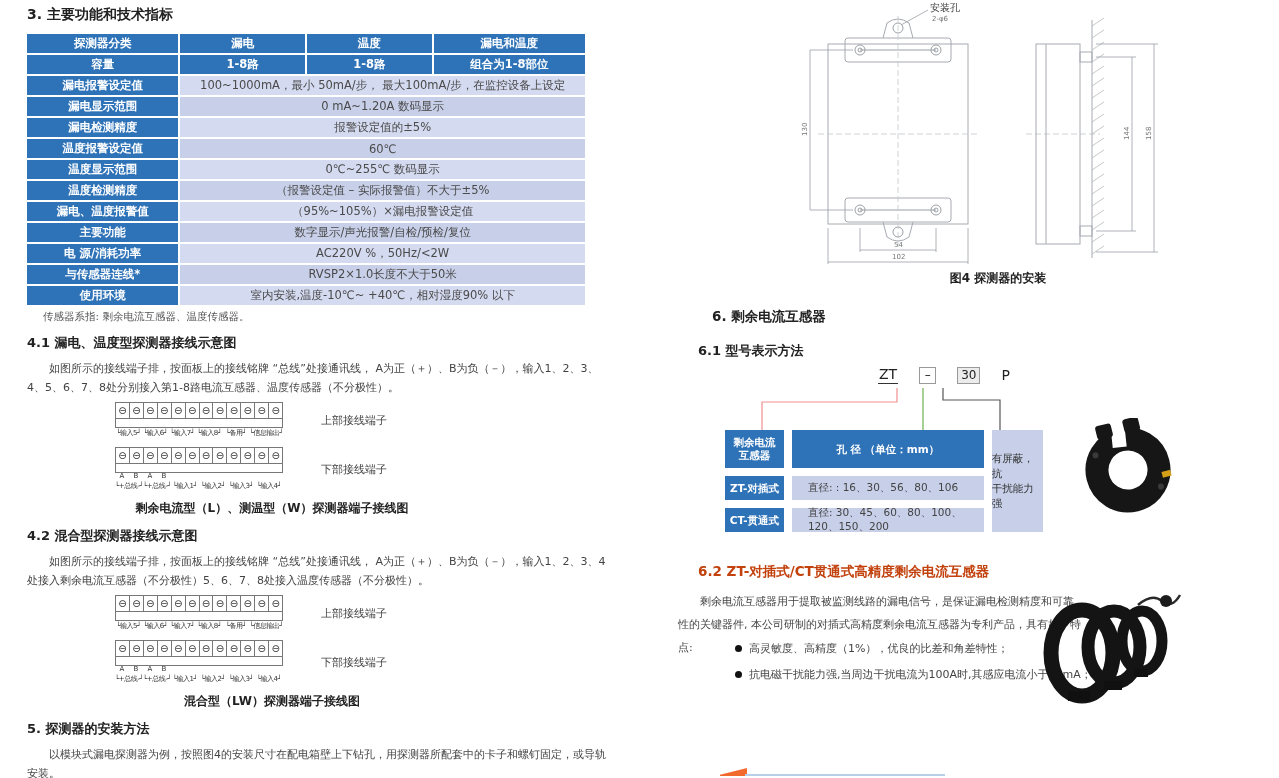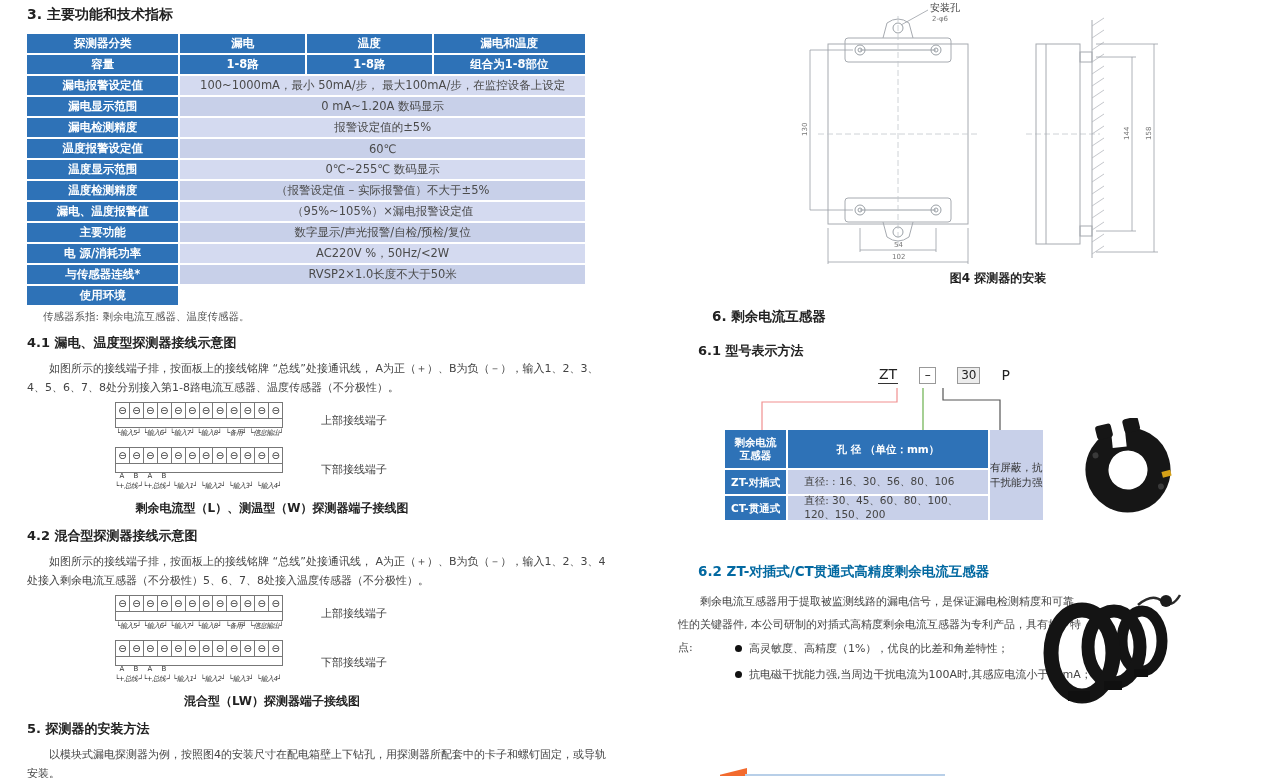--- a/index.html
+++ b/index.html
@@ -24,47 +24,47 @@
   .strip{width:168px;}
   .cells{display:flex;}
   .tcell{flex:1;height:15px;border:1px solid #777;margin-left:-1px;background:#fff;
          display:flex;align-items:center;justify-content:center;font-size:10px;color:#333;}
   .cells .tcell:first-child{margin-left:0;}
   .strip-body{height:8px;border:1px solid #777;border-top:none;background:#fff;}
   .abrow{position:relative;height:8px;}
   .ab{position:absolute;top:-1px;font-size:7px;color:#333;transform:translateX(-50%);}
   .glabels{display:flex;}
   .glabel{flex:1;text-align:center;font-size:7px;letter-spacing:-0.5px;color:#333;
-          white-space:nowrap;overflow:visible;font-style:italic;}
+          white-space:nowrap;overflow:visible;}
   .strip-side-label{font-size:11px;color:#444;margin-left:38px;white-space:nowrap;}
   .diag-caption{font-size:12px;font-weight:bold;color:#222;text-align:center;
                 width:460px;margin:3px 0 0 15px;}
   
   .abs{position:absolute;}
   .fig4-caption{left:868px;top:270px;width:260px;text-align:center;
                 font-size:12px;font-weight:bold;color:#222;}
   .h6{left:712px;top:308px;font-size:13.5px;font-weight:bold;color:#222;}
   .h61{left:698px;top:342px;font-size:13px;font-weight:bold;color:#222;}
   .model{left:878px;top:366px;display:flex;align-items:center;gap:21px;
          font-size:14px;font-weight:normal;color:#222;}
   .model .zt{border-bottom:1.5px solid #333;padding:0 1px 1px 1px;}
   .model .dash{border:1px solid #999;width:15px;height:15px;display:flex;
                align-items:center;justify-content:center;font-size:12px;}
   .model .num{border:1px solid #999;background:#ececec;padding:0 3px;height:15px;
               display:flex;align-items:center;font-size:12px;}
   
   .ct-table{left:725px;top:430px;display:grid;width:318px;
-            grid-template-columns:62fr 202fr 54fr;grid-template-rows:38px 24px 24px;gap:2px;}
+            grid-template-columns:62fr 202fr 54fr;grid-template-rows:38px 24px 24px;gap:8px;}
   .ct-table .c{display:flex;align-items:center;justify-content:center;font-size:10.5px;}
   .ct-table .th{background:var(--blue);color:#fff;font-weight:bold;flex-direction:column;line-height:13px;}
   .ct-table .ltc{background:var(--cell-a);color:#444;justify-content:flex-start;padding-left:16px;}
   .ct-table .side{grid-column:3;grid-row:1/span 3;background:var(--cell-a);color:#333;
                   flex-direction:column;line-height:15px;font-size:10.5px;}
   
-  .h62{left:698px;top:563px;font-size:13.5px;font-weight:bold;color:#0369a1;}
+  .h62{left:698px;top:563px;font-size:13.5px;font-weight:bold;color:#c2410c;}
   .para62{left:678px;top:590px;width:404px;font-size:11px;line-height:23px;
           color:#444;text-indent:2em;}
   .features{left:735px;top:641px;width:360px;}
   .bullet{display:flex;align-items:center;margin-bottom:11px;font-size:11px;color:#444;}
   .dot{width:7px;height:7px;border-radius:50%;background:#111;margin-right:7px;flex:0 0 auto;}
   
   .decor{left:720px;top:767px;width:230px;height:10px;}
   .decor-wedge{position:absolute;left:0;top:1px;width:27px;height:8px;background:#f26a2e;
                clip-path:polygon(0 85%,100% 0,100% 100%,0 100%);}
   .decor-line{position:absolute;left:25px;top:7px;width:200px;height:2px;background:#b8cfe8;}
@@ -103,20 +103,21 @@
         <div class="cell val">（报警设定值 – 实际报警值）不大于±5%</div>
         <div class="cell th">漏电、温度报警值</div>
         <div class="cell val alt">（95%~105%）×漏电报警设定值</div>
         <div class="cell th">主要功能</div>
         <div class="cell val">数字显示/声光报警/自检/预检/复位</div>
         <div class="cell th">电 源/消耗功率</div>
         <div class="cell val alt">AC220V %，50Hz/&lt;2W</div>
         <div class="cell th">与传感器连线*</div>
         <div class="cell val">RVSP2×1.0长度不大于50米</div>
         <div class="cell th">使用环境</div>
+        <div class="cell val alt">室内安装,温度-10℃~ +40℃，相对湿度90% 以下</div>
       </div>
 
     <div class="note">传感器系指: 剩余电流互感器、温度传感器。</div>
 
     <div class="h-sub">4.1 漏电、温度型探测器接线示意图</div>
     <div class="para">如图所示的接线端子排，按面板上的接线铭牌 “总线”处接通讯线， A为正（＋）、B为负（－），输入1、2、3、4、5、6、7、8处分别接入第1-8路电流互感器、温度传感器（不分极性）。</div>
 
     <div class="diagram-block">
       <div class="strip-row">
         <div class="strip">

